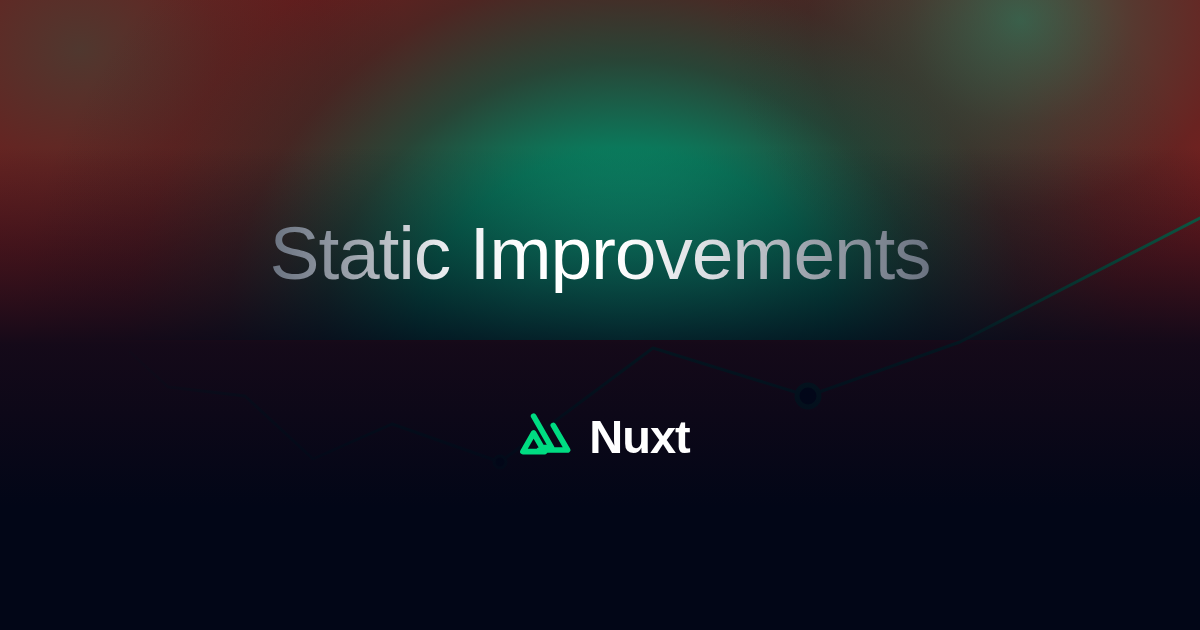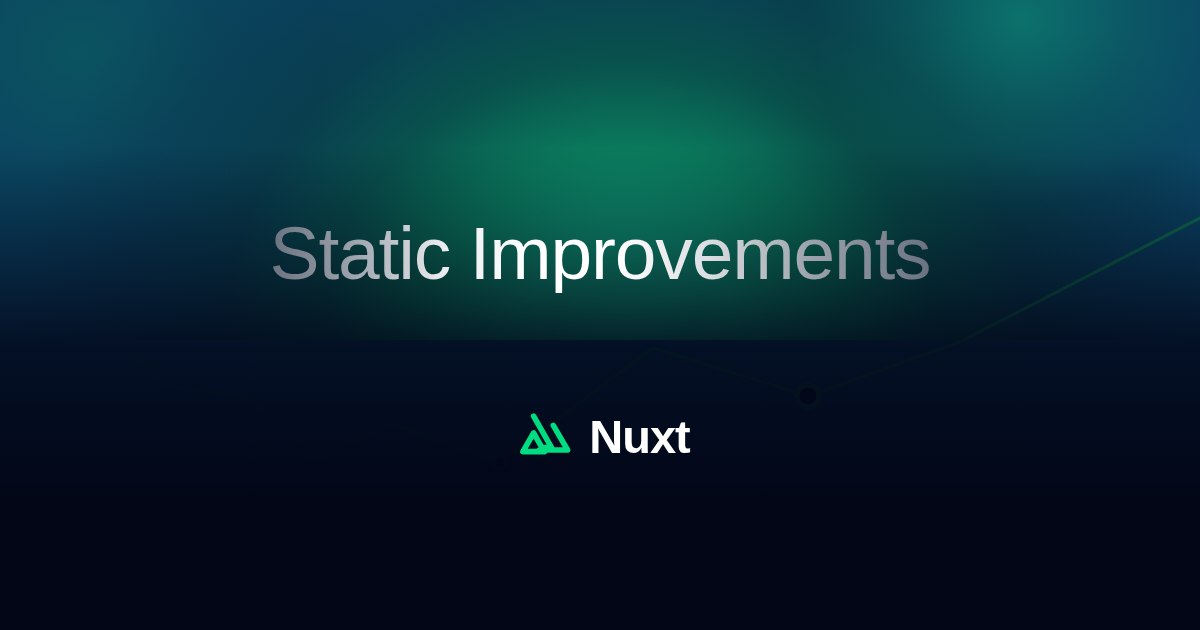--- a/index.html
+++ b/index.html
@@ -6,21 +6,21 @@
   * { margin:0; padding:0; box-sizing:border-box; }
   html, body {
     width:1200px; height:630px;
     background:#020617;
     font-family:"Liberation Sans", sans-serif;
     overflow:hidden;
   }
   .card {
     position:relative;
     width:1200px; height:507px;
-    background:#0c4a6e;
+    background:#7f1d1d;
     overflow:hidden;
     padding-left:48px;
   }
 
   
   .glow { position:absolute; pointer-events:none; }
 
   .glow-top-center {
     left:-60px; top:-560px;
     width:1320px; height:900px;

